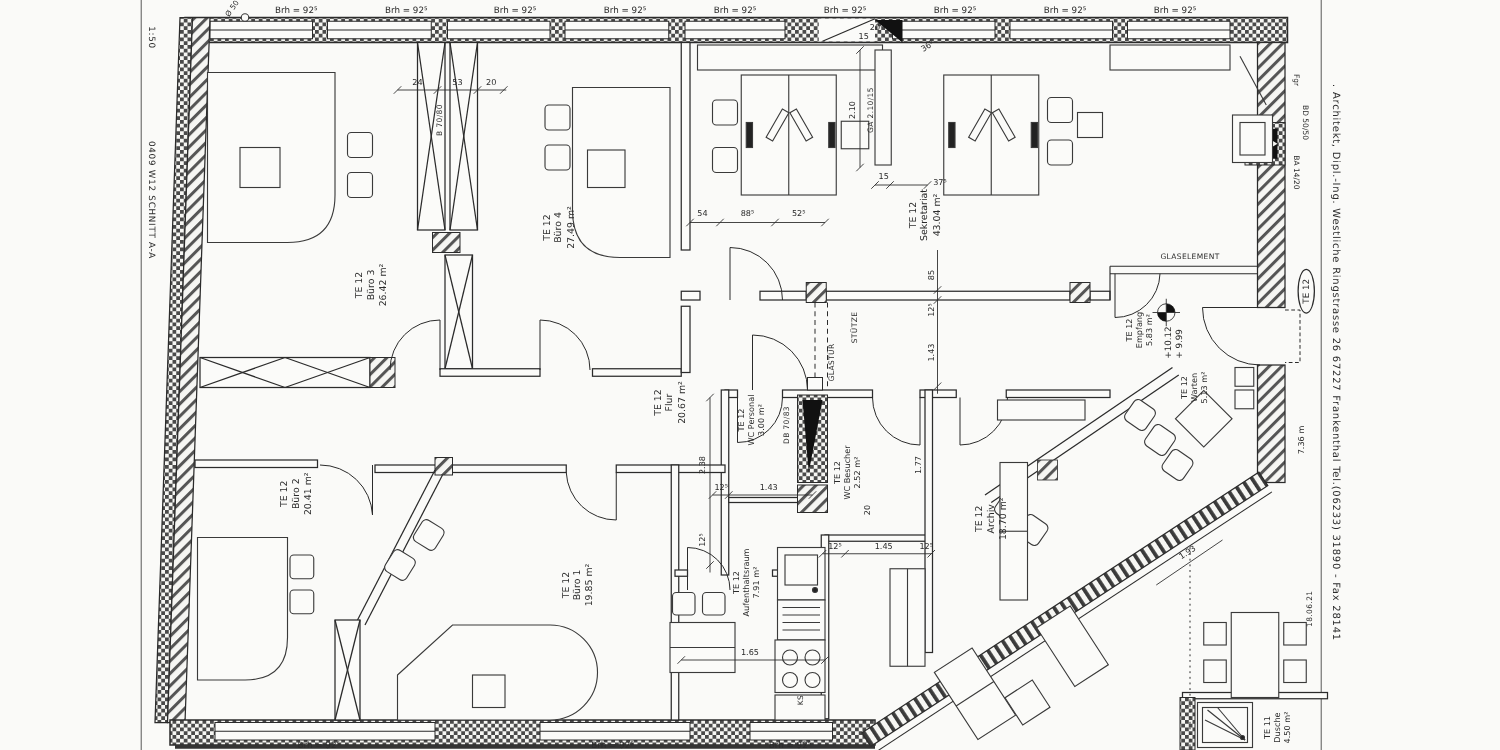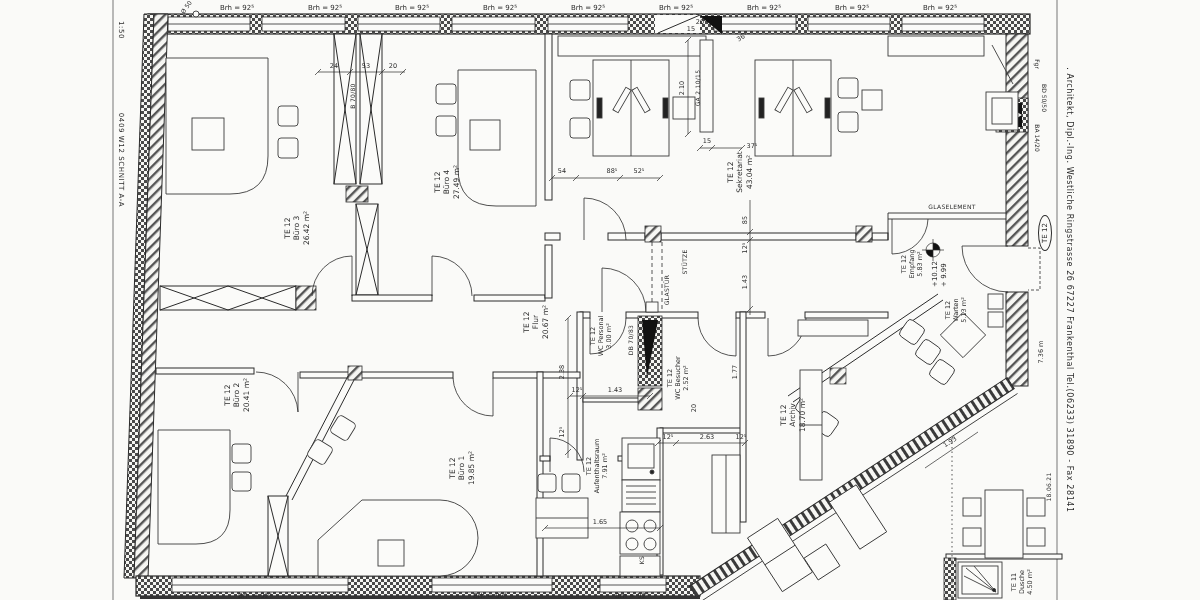--- a/index.html
+++ b/index.html
@@ -543,35 +543,35 @@
 <span class="lbl drain" style="left:186px;top:7px">Ø 50</span>
 <div class="lbl level" style="left:940px;top:274px">
   <div>+10.12</div>
       <div>+ 9.99</div>
 </div>
 
 <span class="lbl dim" style="left:334px;top:66px">24</span>
 <span class="lbl dim" style="left:366px;top:66px">53</span>
 <span class="lbl dim" style="left:393px;top:66px">20</span>
 <span class="lbl dim" style="left:562px;top:171px">54</span>
-<span class="lbl dim" style="left:612px;top:171px">88⁵</span>
+<span class="lbl dim" style="left:598px;top:171px">88⁵</span>
 <span class="lbl dim" style="left:639px;top:171px">52⁵</span>
 <span class="lbl dim" style="left:691px;top:29px">15</span>
 <span class="lbl dim" style="left:700px;top:22px">20</span>
 <span class="lbl dimd" style="left:742px;top:37px">36⁵</span>
 <span class="lbl dim" style="left:707px;top:141px">15</span>
 <span class="lbl dim" style="left:752px;top:146px">37⁵</span>
 <span class="lbl dimv" style="left:745px;top:220px">85</span>
 <span class="lbl dimv" style="left:745px;top:248px">12⁵</span>
 <span class="lbl dimv" style="left:745px;top:282px">1.43</span>
 <span class="lbl dim" style="left:577px;top:390px">12⁵</span>
 <span class="lbl dim" style="left:615px;top:390px">1.43</span>
 <span class="lbl dimv" style="left:562px;top:432px">12⁵</span>
 <span class="lbl dimv" style="left:562px;top:372px">2.38</span>
 <span class="lbl dim" style="left:668px;top:437px">12⁵</span>
-<span class="lbl dim" style="left:707px;top:437px">2.63</span>
+<span class="lbl dim" style="left:707px;top:437px">1.45</span>
 <span class="lbl dim" style="left:741px;top:437px">12⁵</span>
 <span class="lbl dimv" style="left:735px;top:372px">1.77</span>
 <span class="lbl dim" style="left:600px;top:522px">1.65</span>
 <span class="lbl dimd" style="left:950px;top:442px">1.93</span>
 <span class="lbl dimv" style="left:694px;top:408px">20</span>
 
 </div>
 
 </body></html>

